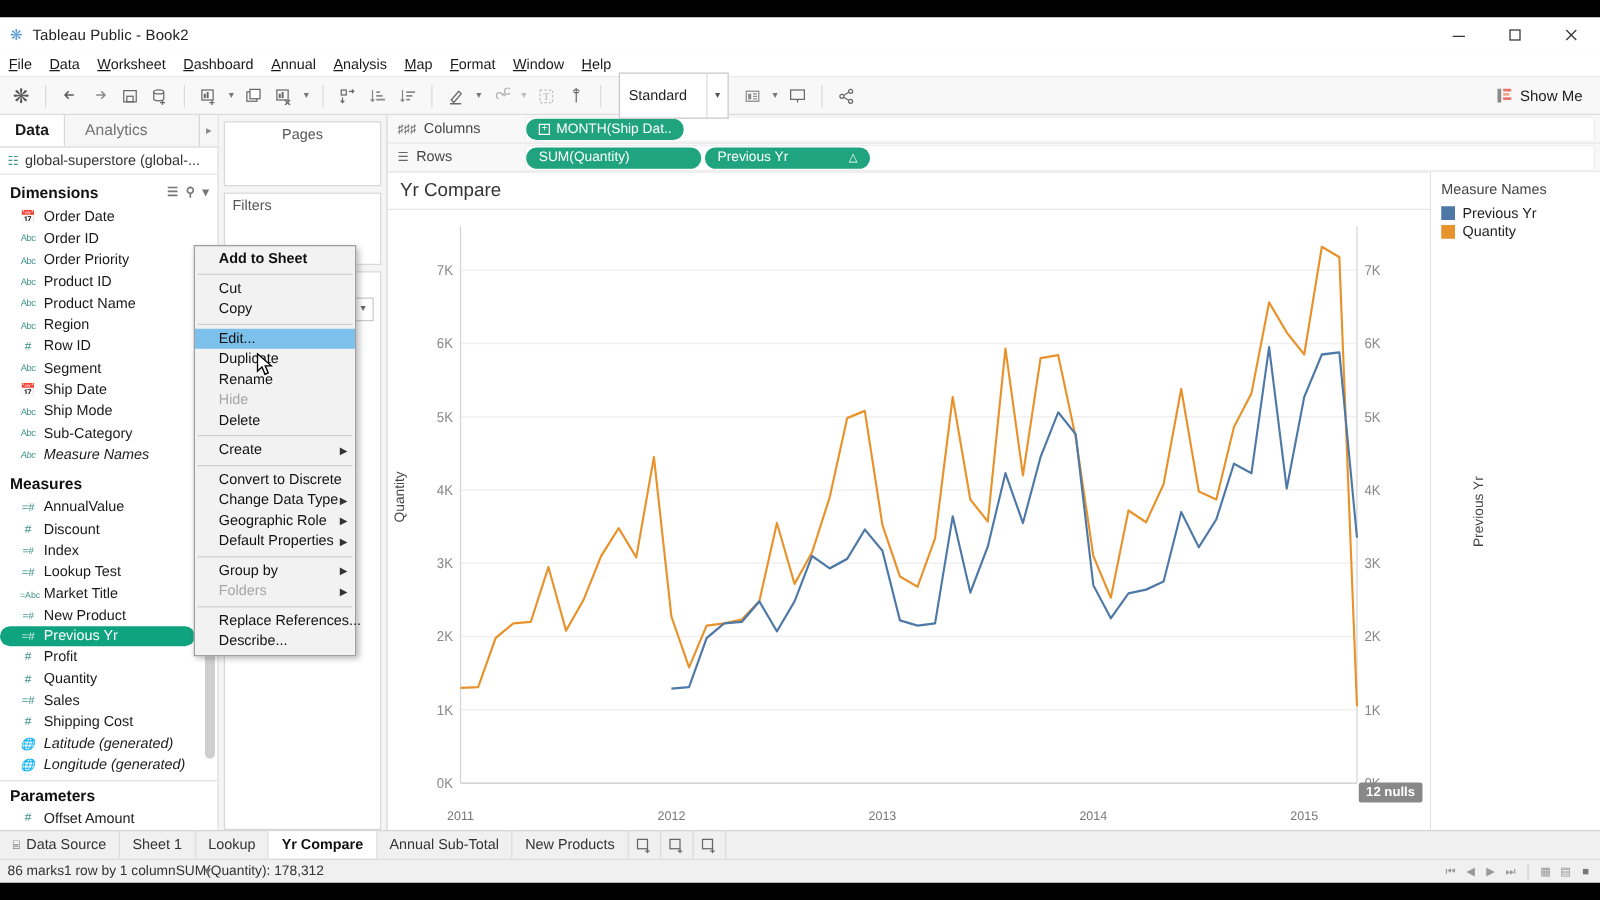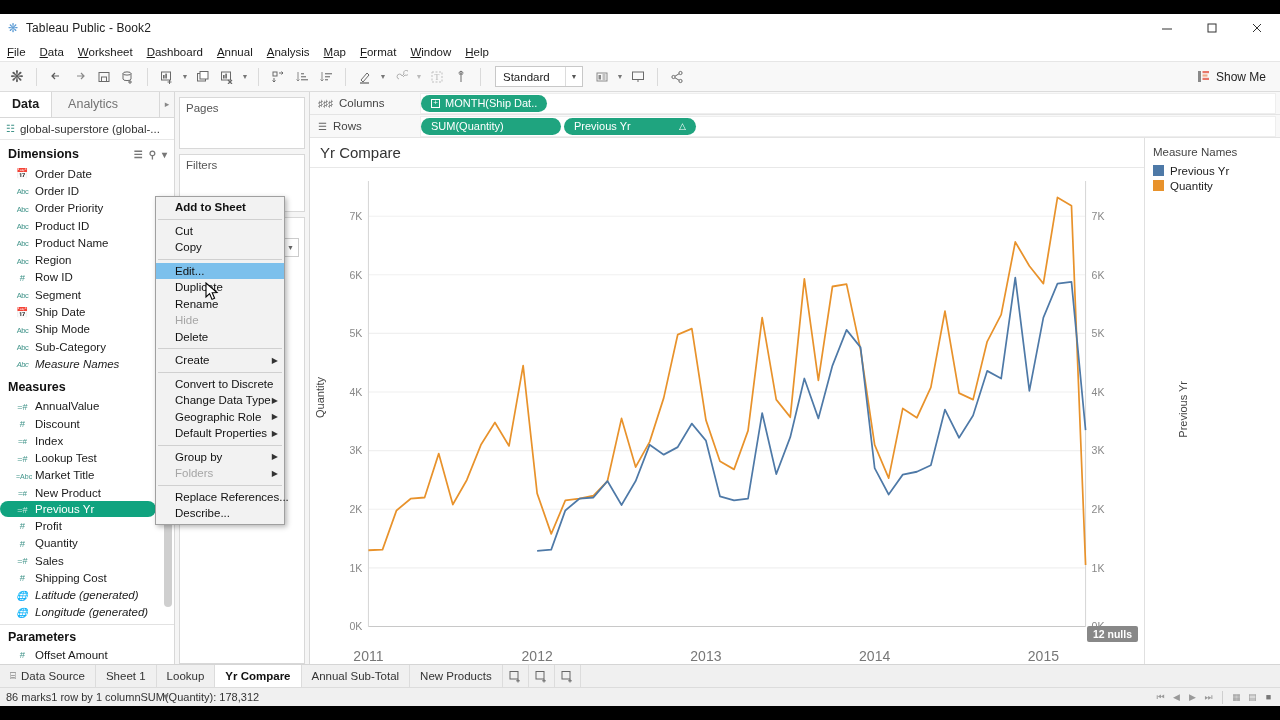--- a/index.html
+++ b/index.html
@@ -46,21 +46,21 @@
     gap: 2px;
   }
   .tbtn {
     width: 22px; height: 22px; display: flex; align-items: center; justify-content: center;
     color: #5a5a5a;
   }
   .tbtn svg { display: block; }
   .tsep { width: 1px; height: 18px; background: #dadada; margin: 0 6px; }
   .tcaret { font-size: 7px; color: #777; width: 10px; text-align: center; }
   .fitsel {
-    width: 88px; height: 21px; border: 1px solid #c8c8c8; background: #fff;
+    width: 88px; height: 37px; border: 1px solid #c8c8c8; background: #fff;
     display: flex; align-items: center; font-size: 11.5px; color: #222;
     padding-left: 7px; margin: 0 6px; position: relative;
   }
   .fitsel .arw {
     position: absolute; right: 0; top: 0; bottom: 0; width: 17px;
     border-left: 1px solid #dcdcdc; display: flex; align-items: center; justify-content: center;
     font-size: 7px; color: #555;
   }
   .showme {
     margin-left: auto; display: flex; align-items: center; gap: 6px;
@@ -111,21 +111,21 @@
     position:absolute; right:2px; width:8px; background:#cfcfcf; border-radius:4px;
   }
   
   .shelfcol {
     width: 135px; background: #f5f5f5; border-right: 1px solid #d8d8d8;
     padding: 5px 4px 0 4px; display: flex; flex-direction: column; gap: 5px;
     position: relative;
   }
   .card { background: #fff; border: 1px solid #d8d8d8; }
   .card-h { font-size: 11.5px; color: #555; padding: 4px 6px; }
-  .card.pages { height: 52px; }
+  .card.pages { height: 52px; text-align: center; }
   .card.filters { height: 58px; }
   .card.marks { flex: 1; }
   .marks-row { display: flex; align-items: center; gap: 5px; padding: 3px 5px; font-size: 11px; color:#333; }
   .mk-icon { width:16px; height:14px; display:flex; align-items:center; justify-content:center; color:#888;}
   .mk-box { border: 1px solid #ccc; background:#fff; height:19px; display:flex; align-items:center; gap:4px; padding:0 4px; font-size:11px;}
   .mk-pill { background:#4e79a7; color:#fff; border-radius:9px; font-size:10.5px; padding:1px 8px; display:inline-block;}
   
   .worksheet { flex: 1; display: flex; flex-direction: column; min-width: 0; background:#fff;}
   .shelfbar {
     display: flex; align-items: center; height: 23px; gap: 6px;
@@ -145,21 +145,21 @@
   .pill .tri { margin-left: auto; font-size: 9px; }
   .vizwrap { flex: 1; display: flex; min-height: 0; }
   .viz { flex: 1; display: flex; flex-direction: column; min-width:0; border-right:1px solid #e0e0e0;}
   .viz-title {
     height: 30px; display: flex; align-items: center; padding-left: 10px;
     font-size: 15px; color: #333; border-bottom: 1px solid #e8e8e8;
   }
   .plotarea { flex: 1; position: relative; }
   .xlabel { height: 20px; text-align:center; font-size:11px; color:#444; line-height:20px;}
   .xticks { height: 18px; position: relative; }
-  .xtick { position: absolute; font-size: 14px; color: #777; transform: translateX(-50%); }
+  .xtick { position: absolute; font-size: 10px; color: #777; transform: translateX(-50%); }
   
   .legend { width: 135px; background: #fff; padding: 8px 8px 0 8px; }
   .legend-h { font-size: 11.5px; color: #444; margin-bottom: 5px; }
   .leg-item { display:flex; align-items:center; gap:6px; font-size:11.5px; color:#222; height:15px;}
   .sw { width: 11px; height: 11px; }
   
   .sheettabs {
     height: 23px; background: #f0f0f0; border-top: 1px solid #d5d5d5;
     display: flex; align-items: stretch; flex: 0 0 23px;
   }

